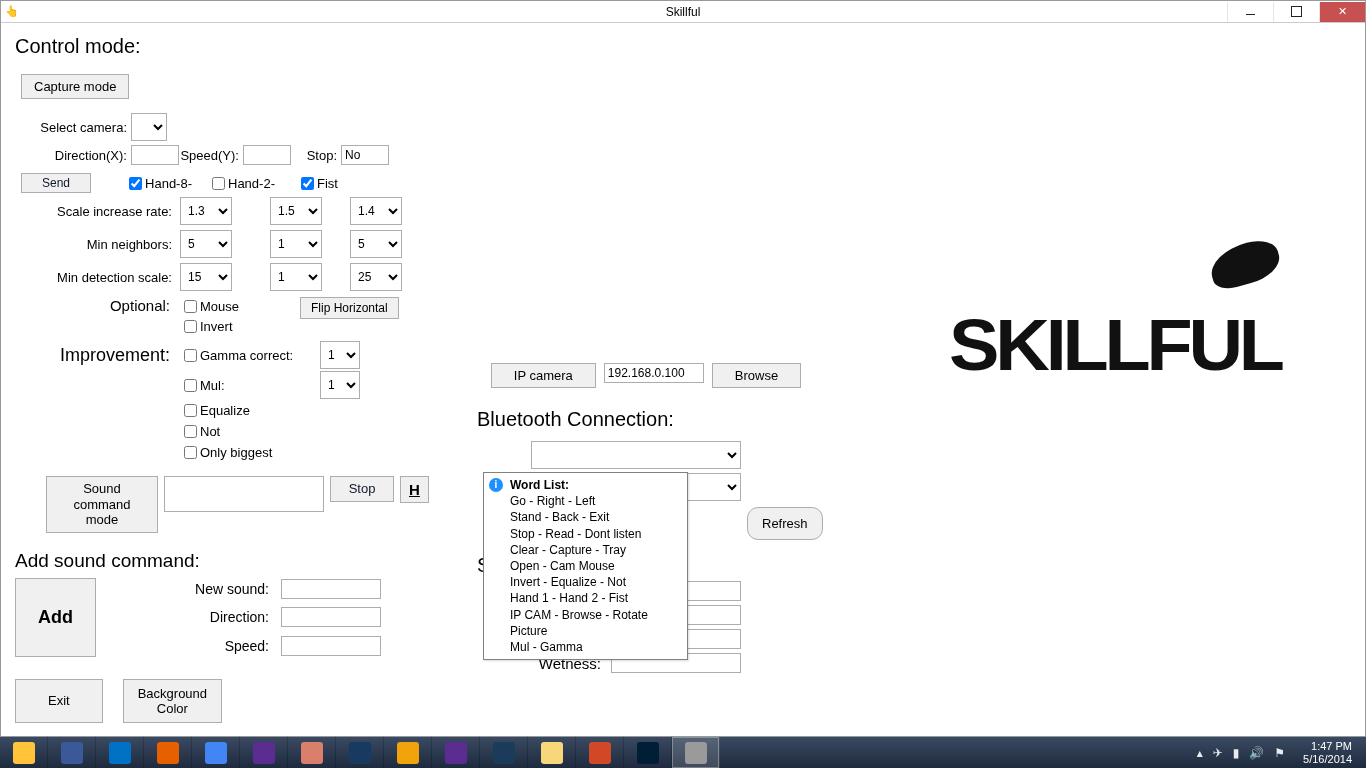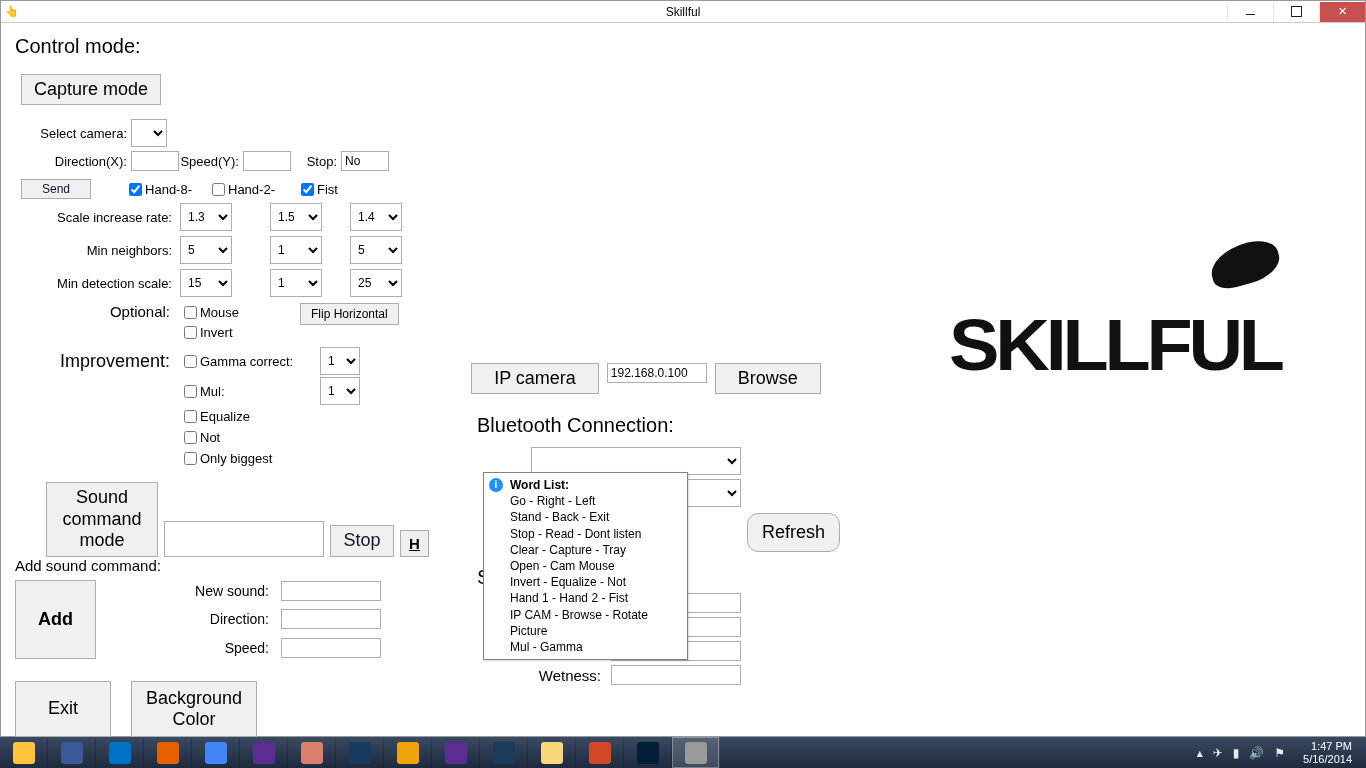--- a/index.html
+++ b/index.html
@@ -15,21 +15,21 @@
 .win-btn.min::before { content:""; width:9px; height:1px; background:#222; display:block; margin-top:6px; }
 .win-btn.max::before { content:""; width:9px; height:9px; border:1px solid #222; display:block; }
 .win-btn.close::before { content:"✕"; font-size:11px; }
 
 .app-frame { position:absolute; top:0; left:0; width:1366px; height:737px; background:#fff; border:1px solid #999; }
 .app-body { position:absolute; top:22px; left:0; right:0; bottom:0; background:#fff; padding:8px 14px; }
 
 h2.section-title { font-size:20px; font-weight:400; margin:4px 0 10px; }
 .row { display:flex; align-items:center; margin:4px 0; }
 .lbl { font-size:13px; text-align:right; margin-right:4px; }
-.btn { border:1px solid #adadad; background:#f0f0f0; padding:4px 12px; font-size:18px; cursor:default; }
+.btn { border:1px solid #adadad; background:#f0f0f0; padding:4px 12px; font-size:13px; cursor:default; }
 .btn.big { padding:28px 22px; font-size:18px; font-weight:700; }
 .btn.disabled { color:#0f172a; }
 .inp { border:1px solid #adadad; height:20px; font-size:12px; padding:1px 3px; background:#fff; }
 select.inp { height:28px; }
 .chk { display:inline-flex; align-items:center; font-size:13px; margin-right:6px; }
 .chk input { margin-right:3px; }
 
 
 .left-panel { width:420px; float:left; }
 .capture-btn { margin:6px 0 10px 6px; }
@@ -41,21 +41,21 @@
 
 .grid3 { display:grid; grid-template-columns:165px 90px 80px 80px; row-gap:5px; align-items:center; margin-top:4px; }
 .grid3 .lbl { text-align:right; padding-right:4px; }
 .grid3 select { width:52px; }
 
 .opt-block { display:grid; grid-template-columns:165px 120px auto; align-items:start; margin-top:6px; }
 .opt-block .lbl { font-size:15px; text-align:right; padding-right:6px; }
 .imp-block { display:grid; grid-template-columns:165px 140px 50px; row-gap:2px; align-items:center; margin-top:4px; }
 .imp-block .lbl { font-size:18px; text-align:right; padding-right:6px; }
 
-.sound-row { display:flex; gap:6px; margin-top:14px; align-items:flex-end;padding-left:31px; }
+.sound-row { display:flex; gap:6px; margin-top:14px; align-items:flex-start;padding-left:31px; }
 .sound-row .btn { padding:4px 10px; line-height:1.2; text-align:center; }
 .sound-row .inp { width:160px; height:36px; }
 .h-btn { border:1px solid #adadad; padding:4px 8px; font-weight:700; text-decoration:underline; font-size:15px; }
 
 .add-grid { display:grid; grid-template-columns:140px 110px auto; column-gap:8px; row-gap:6px; align-items:center; margin-top:6px; }
 .add-grid .lbl { text-align:right; font-size:14px; }
 .add-grid .inp { width:100px; }
 .add-btn-cell { grid-row:1 / span 3; }
 
 .bottom-btns { display:flex; gap:20px; margin-top:22px; }
@@ -226,21 +226,21 @@
       </div>
 
       <div class="sound-row">
         <button class="btn" style="white-space:pre-line;width:112px">Sound
 command mode</button>
         <input class="inp" style="">
         <button class="btn disabled" style="width:64px">Stop</button>
         <button class="h-btn">H</button>
       </div>
 
-      <div style="font-size:15px;margin-top:0">Add sound command:</div>
+      <div style="font-size:19px;margin-top:17px">Add sound command:</div>
       <div class="add-grid">
         <span class="lbl">New sound:</span>
         <input class="inp" style="">
         <div class="add-btn-cell"><button class="btn big">Add</button></div>
         <span class="lbl">Direction:</span>
         <input class="inp" style="">
         <span class="lbl">Speed:</span>
         <input class="inp" style="">
       </div>
 

